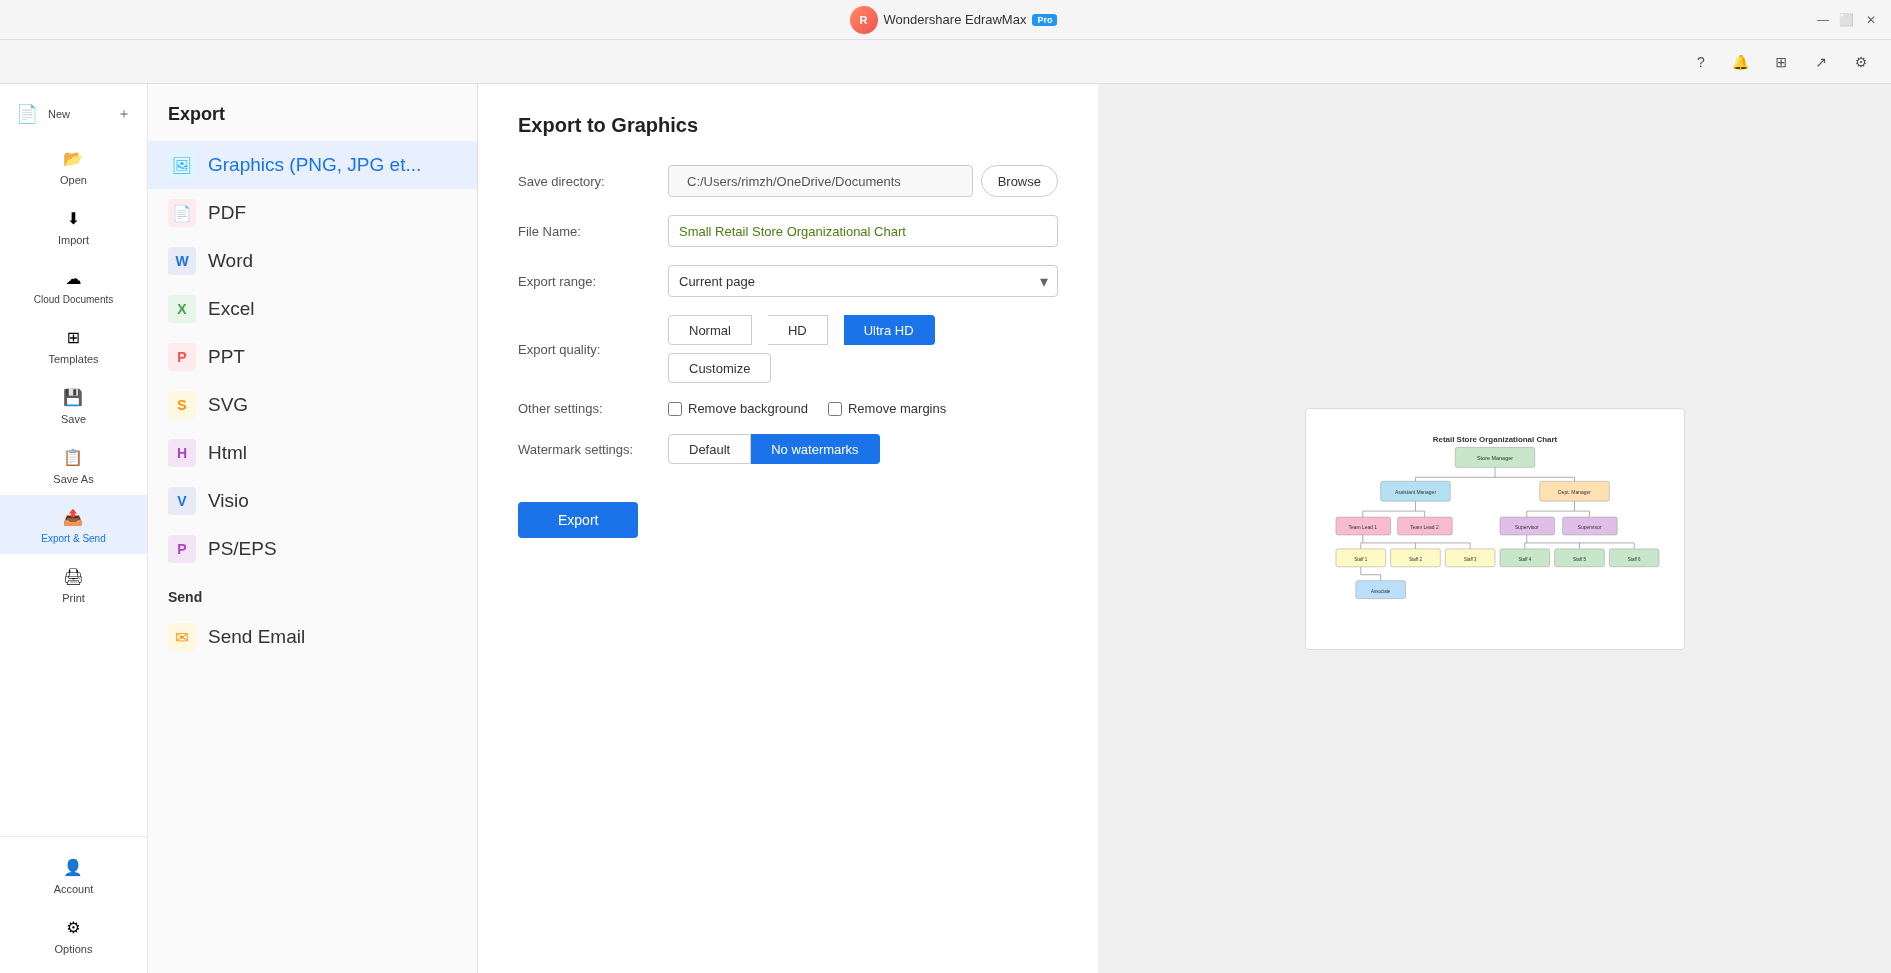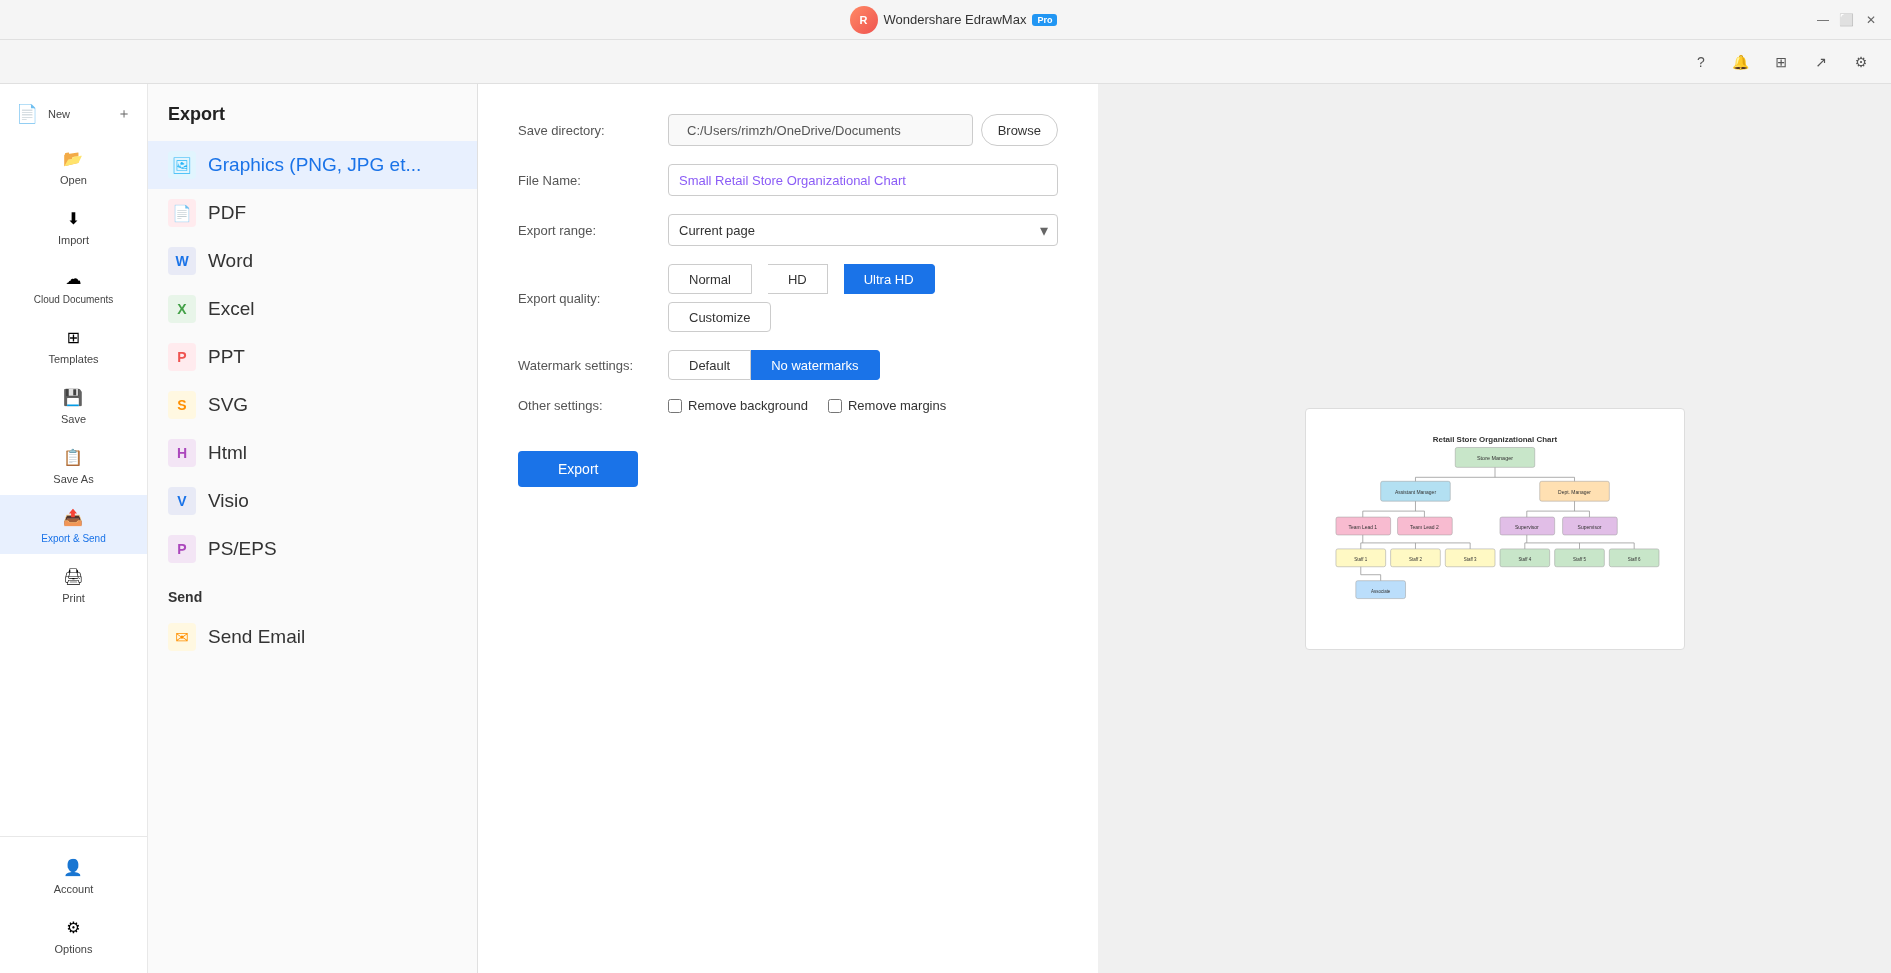--- a/index.html
+++ b/index.html
@@ -246,21 +246,21 @@
       color: #333;
     }
 
     .file-input {
       width: 100%;
       height: 32px;
       border: 1px solid #ccc;
       border-radius: 4px;
       padding: 0 10px;
       font-size: 13px;
-      color: #8b5cf6;
+      color: #4d7c0f;
       background: white;
     }
 
     .select-input {
       width: 100%;
       height: 32px;
       border: 1px solid #ccc;
       border-radius: 4px;
       padding: 0 10px;
       font-size: 13px;
@@ -568,20 +568,21 @@
       <div class="export-item-icon icon-box-email">
         <span style="color:#ff8f00;font-size:16px;">✉</span>
       </div>
       <span class="export-item-label">Send Email</span>
     </div>
   </div>
 
   <div class="content-area">
 
     <div class="export-form-panel">
+      <div class="form-title">Export to Graphics</div>
 
       
       <div class="form-row">
         <div class="form-label">Save directory:</div>
         <div class="form-control input-with-btn">
           <input class="text-input" type="text" value="C:/Users/rimzh/OneDrive/Documents" style="">
           <button class="browse-btn">Browse</button>
         </div>
       </div>
 
@@ -613,31 +614,20 @@
       <div class="form-row">
         <div class="form-label">Export quality:</div>
         <div class="form-control">
           <div class="quality-buttons">
             <button class="quality-btn">Normal</button>
             <button class="quality-btn">HD</button>
             <button class="quality-btn active">Ultra HD</button>
           </div>
           <div>
             <button class="customize-btn">Customize</button>
-          </div>
-        </div>
-      </div>
-
-      
-      <div class="form-row">
-        <div class="form-label">Watermark settings:</div>
-        <div class="form-control">
-          <div class="watermark-buttons">
-            <button class="watermark-btn">Default</button>
-            <button class="watermark-btn active">No watermarks</button>
           </div>
         </div>
       </div>
 
       
       <div class="form-row">
         <div class="form-label">Other settings:</div>
         <div class="form-control">
           <div class="checkbox-row">
             <label class="checkbox-item">
@@ -646,20 +636,31 @@
             </label>
             <label class="checkbox-item">
               <input type="checkbox" style="">
               <span>Remove margins</span>
             </label>
           </div>
         </div>
       </div>
 
       
+      <div class="form-row">
+        <div class="form-label">Watermark settings:</div>
+        <div class="form-control">
+          <div class="watermark-buttons">
+            <button class="watermark-btn">Default</button>
+            <button class="watermark-btn active">No watermarks</button>
+          </div>
+        </div>
+      </div>
+
+      
       <button class="export-btn">Export</button>
     </div>
 
     <div class="preview-panel">
       <div class="preview-card">
 
         <svg class="org-chart-preview" viewBox="0 0 340 200" xmlns="http://www.w3.org/2000/svg">
 
           <text x="170" y="12" text-anchor="middle" font-size="8" fill="#333" font-weight="bold">Retail Store Organizational Chart</text>
 

